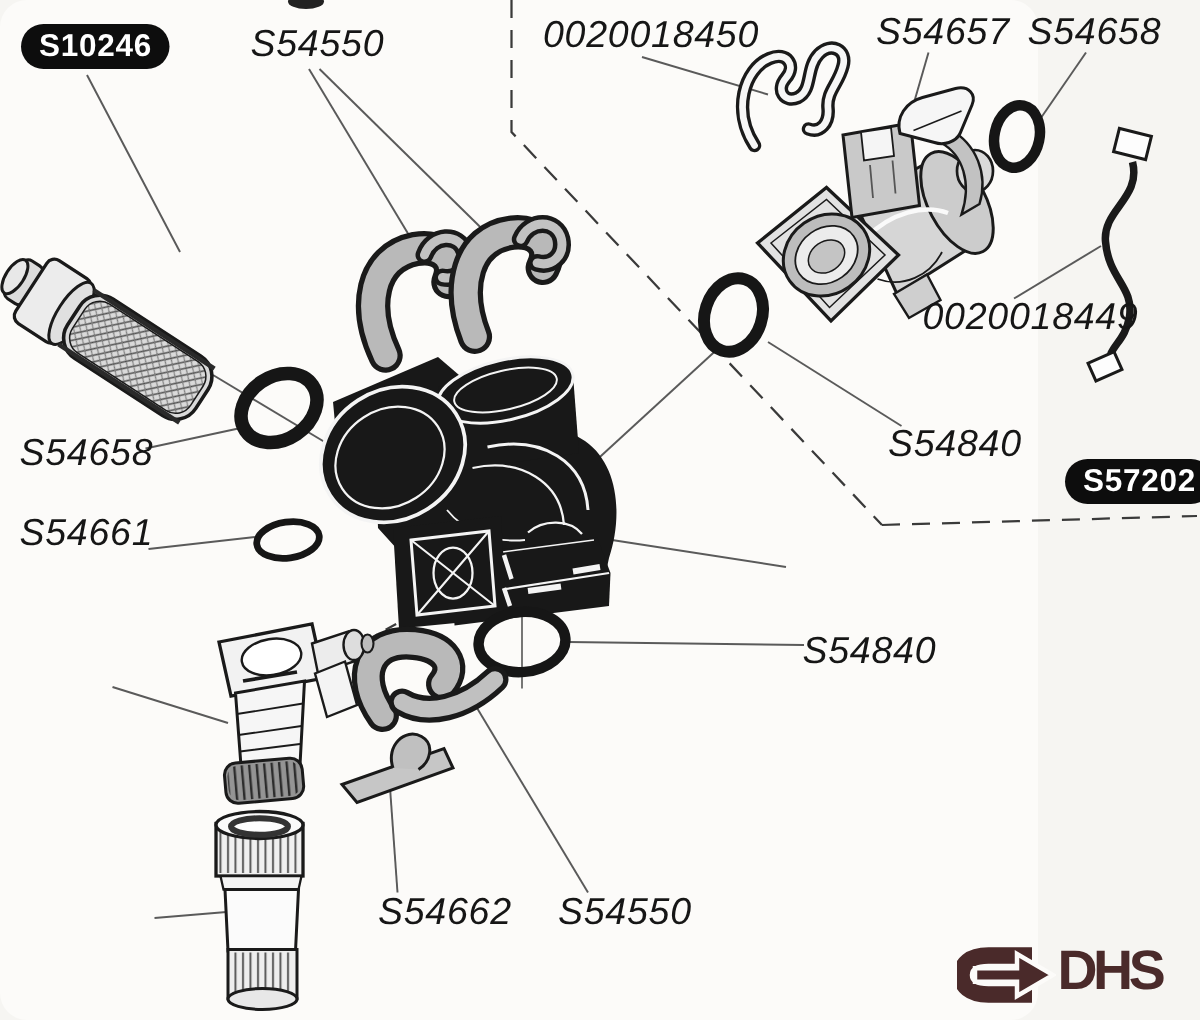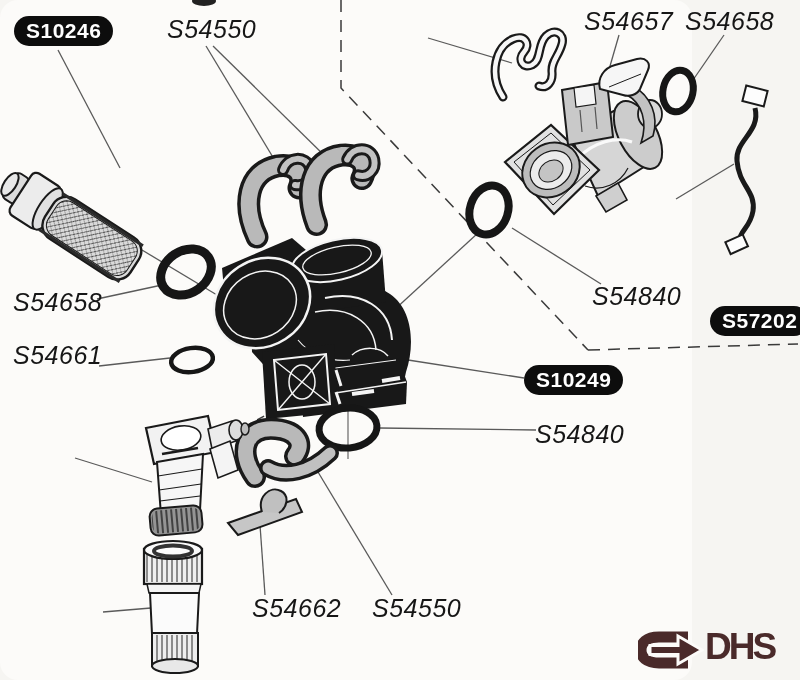--- a/index.html
+++ b/index.html
@@ -201,26 +201,27 @@
     <ellipse cx="173" cy="551" rx="19" ry="5.5" fill="#fdfdfd" stroke="#333" stroke-width="4"></ellipse>
     <polygon points="147,584 201,584 199,593 149,593" fill="#f5f5f5" stroke="#1a1a1a" stroke-width="1.5"></polygon>
     <polygon points="150,593 199,593 197,634 152,634" fill="#fbfbfb" stroke="#1a1a1a" stroke-width="2"></polygon>
     <rect x="152" y="633" width="46" height="33" fill="#eeeeee" stroke="#1a1a1a" stroke-width="2"></rect>
     <rect x="154" y="635" width="42" height="30" fill="url(#ribs)"></rect>
     <ellipse cx="175" cy="666" rx="23" ry="7" fill="#e8e8e8" stroke="#1a1a1a" stroke-width="2"></ellipse>
   </g>
 </svg>
 
 <div class="badge" style="left:14px;top:16px">S10246</div>
-<div class="badge" style="left:524px;top:365px">S10249</div>
 <div class="badge" style="left:710px;top:306px">S57202</div>
 
 <div class="lbl" style="left:167px;top:15px">S54550</div>
+<div class="lbl" style="left:362px;top:9px">0020018450</div>
 <div class="lbl" style="left:584px;top:7px">S54657</div>
 <div class="lbl" style="left:685px;top:7px">S54658</div>
+<div class="lbl" style="left:615px;top:197px">0020018449</div>
 <div class="lbl" style="left:592px;top:282px">S54840</div>
 <div class="lbl" style="left:13px;top:288px">S54658</div>
 <div class="lbl" style="left:13px;top:341px">S54661</div>
 <div class="lbl" style="left:535px;top:420px">S54840</div>
 <div class="lbl" style="left:252px;top:594px">S54662</div>
 <div class="lbl" style="left:372px;top:594px">S54550</div>
 
 <div class="logo">
   <svg width="66" height="44" viewBox="0 0 66 44">
     <path d="M50,9 L21,9 C8,9 3,15 3,22 C3,29 8,35 21,35 L50,35" fill="none" stroke="#4a2a2a" stroke-width="11"></path>

